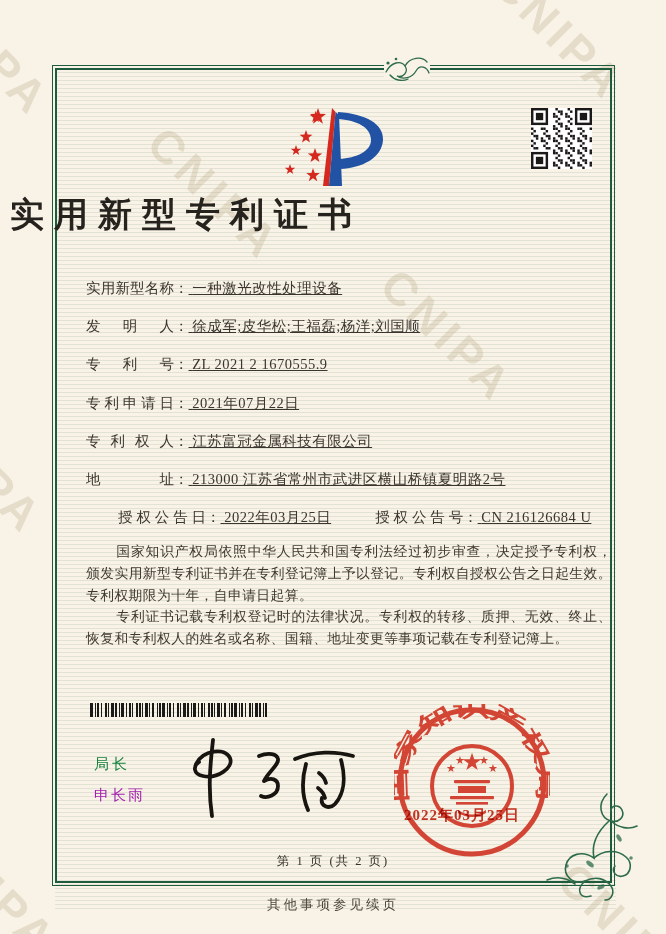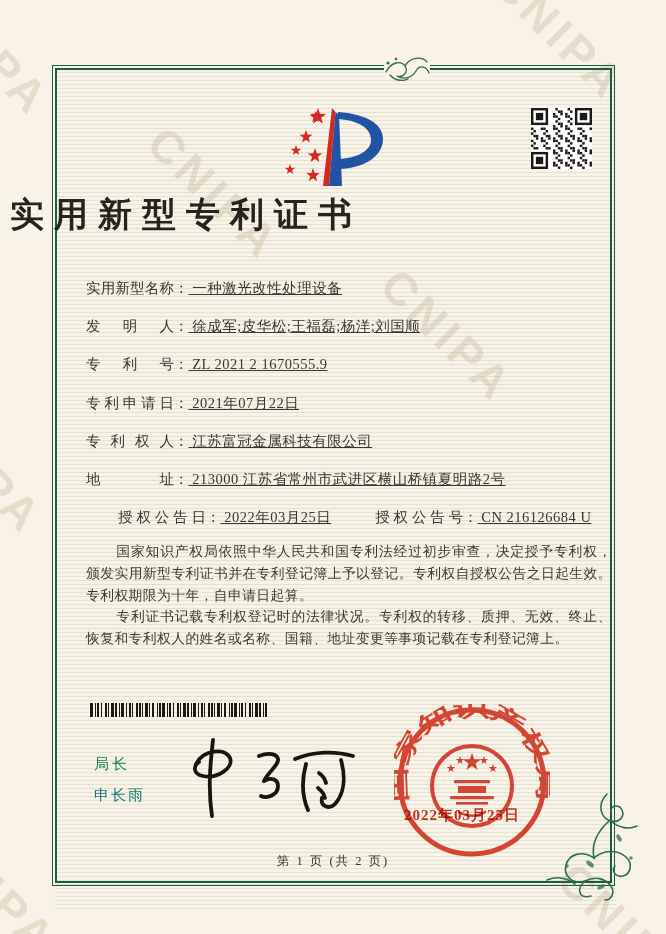--- a/index.html
+++ b/index.html
@@ -43,21 +43,21 @@
   .grant-row{display:flex;margin-left:32px;}
   .grant-pair2{margin-left:44px;}
   .body-text{
     position:absolute;left:86px;right:54px;top:541px;
     font-size:13.8px;line-height:21.8px;text-align:justify;color:#40382f;letter-spacing:.4px;
   }
   .body-text p{margin:0;text-indent:2.2em;}
   .barcode{position:absolute;left:90px;top:703px;width:177px;height:14px;}
   .barcode svg{width:100%;height:100%;display:block;}
   .sig-title{position:absolute;left:94px;top:755px;font-size:15px;letter-spacing:3px;color:#15803d;}
-  .sig-name{position:absolute;left:94px;top:786px;font-size:15px;letter-spacing:2px;color:#0f766e;}
+  .sig-name{position:absolute;left:94px;top:786px;font-size:15px;letter-spacing:2px;color:#a21caf;}
   .sig-script{position:absolute;left:183px;top:732px;width:178px;height:90px;}
   .seal{position:absolute;left:394px;top:704px;width:156px;height:156px;mix-blend-mode:multiply;opacity:.93;z-index:5;}
   .seal svg{width:100%;height:100%;display:block;}
   .seal-date{
     position:absolute;left:404px;top:806px;width:160px;z-index:6;mix-blend-mode:multiply;
     color:#c23323;font-size:15px;font-weight:700;letter-spacing:1px;white-space:nowrap;
   }
   .page-num{position:absolute;left:0;top:853px;width:100%;text-align:center;font-size:12.5px;letter-spacing:2px;color:#35302a;}
   .cont-note{position:absolute;left:0;top:896px;width:100%;text-align:center;font-size:13.5px;letter-spacing:3px;color:#4e463c;}
   .flourish-top{position:absolute;left:382px;top:49px;width:52px;height:42px;z-index:4;}
@@ -375,15 +375,16 @@
           <rect x="64" y="82" width="28" height="7"></rect>
           <rect x="56" y="92" width="44" height="3.2" rx="1"></rect>
           <rect x="62" y="98" width="32" height="2.6"></rect>
           <path d="M64,106 q14,9 28,0 l0,3 q-14,8 -28,0 z"></path>
         </g>
       </svg>
     </div>
     <div class="seal-date">2022年03月25日</div>
 
     <div class="page-num">第 1 页 (共 2 页)</div>
+    <div class="cont-note">其他事项参见续页</div>
 
   </div>
 </div>
 
 </body></html>

